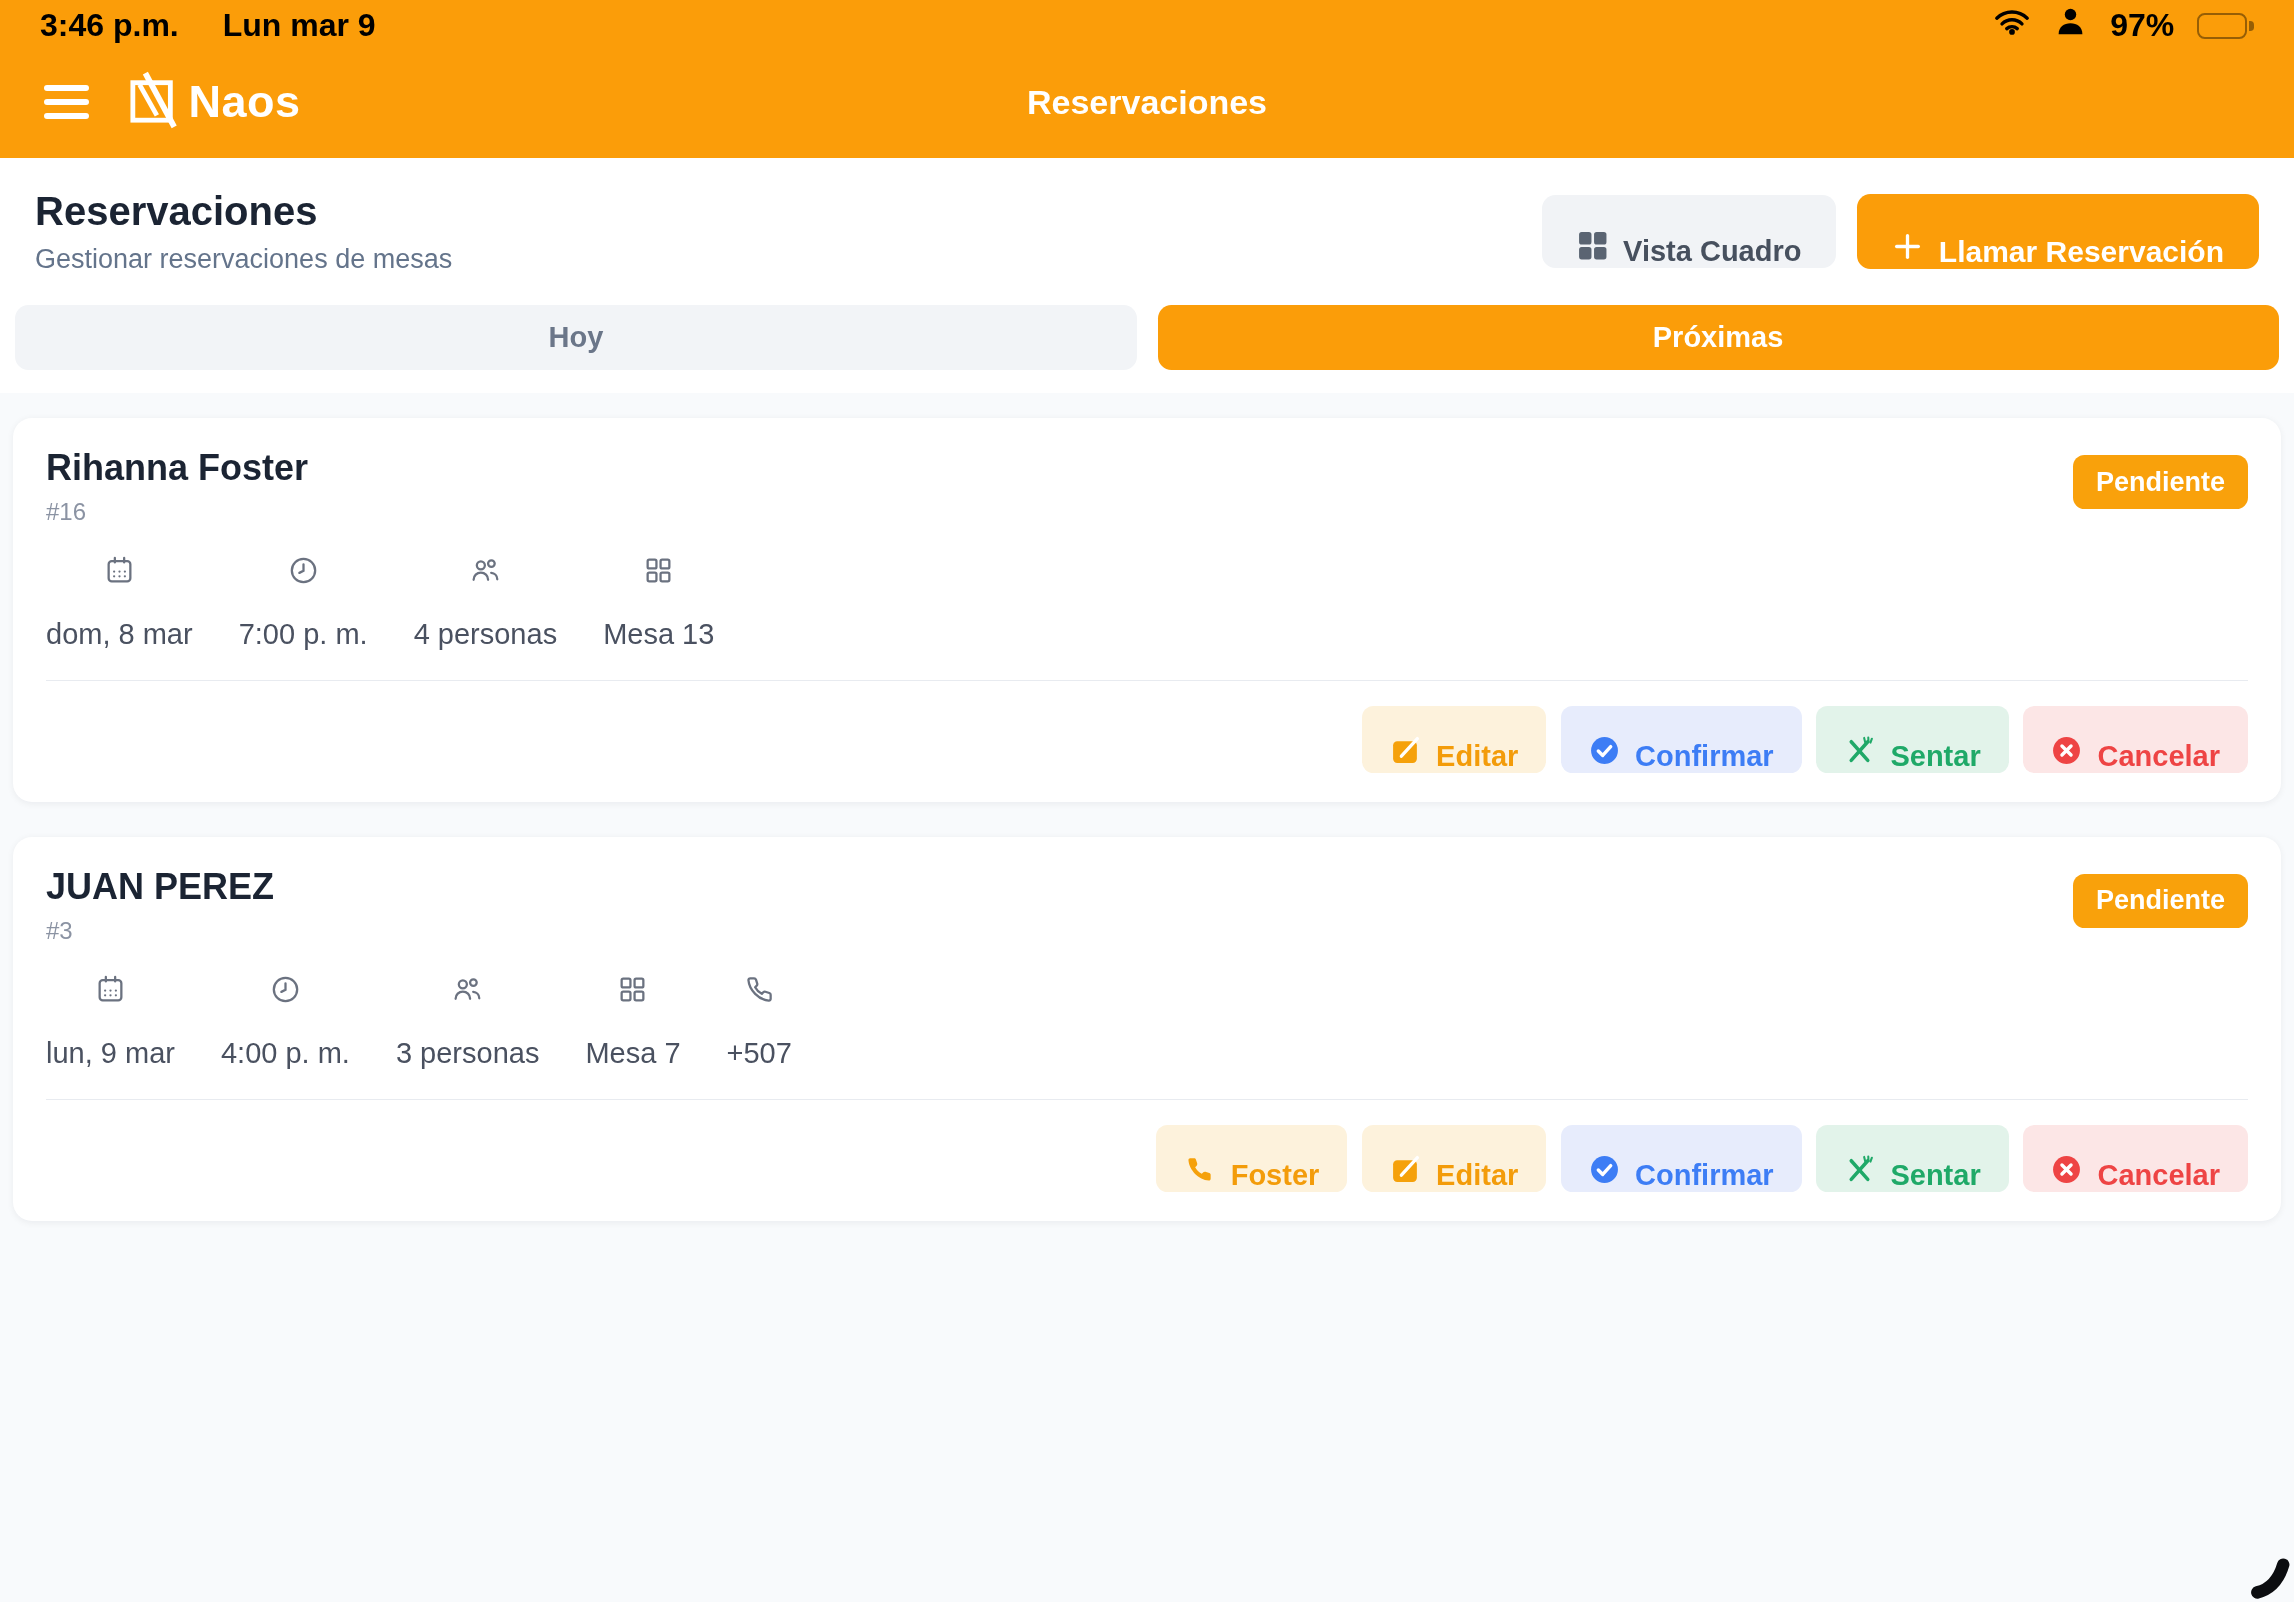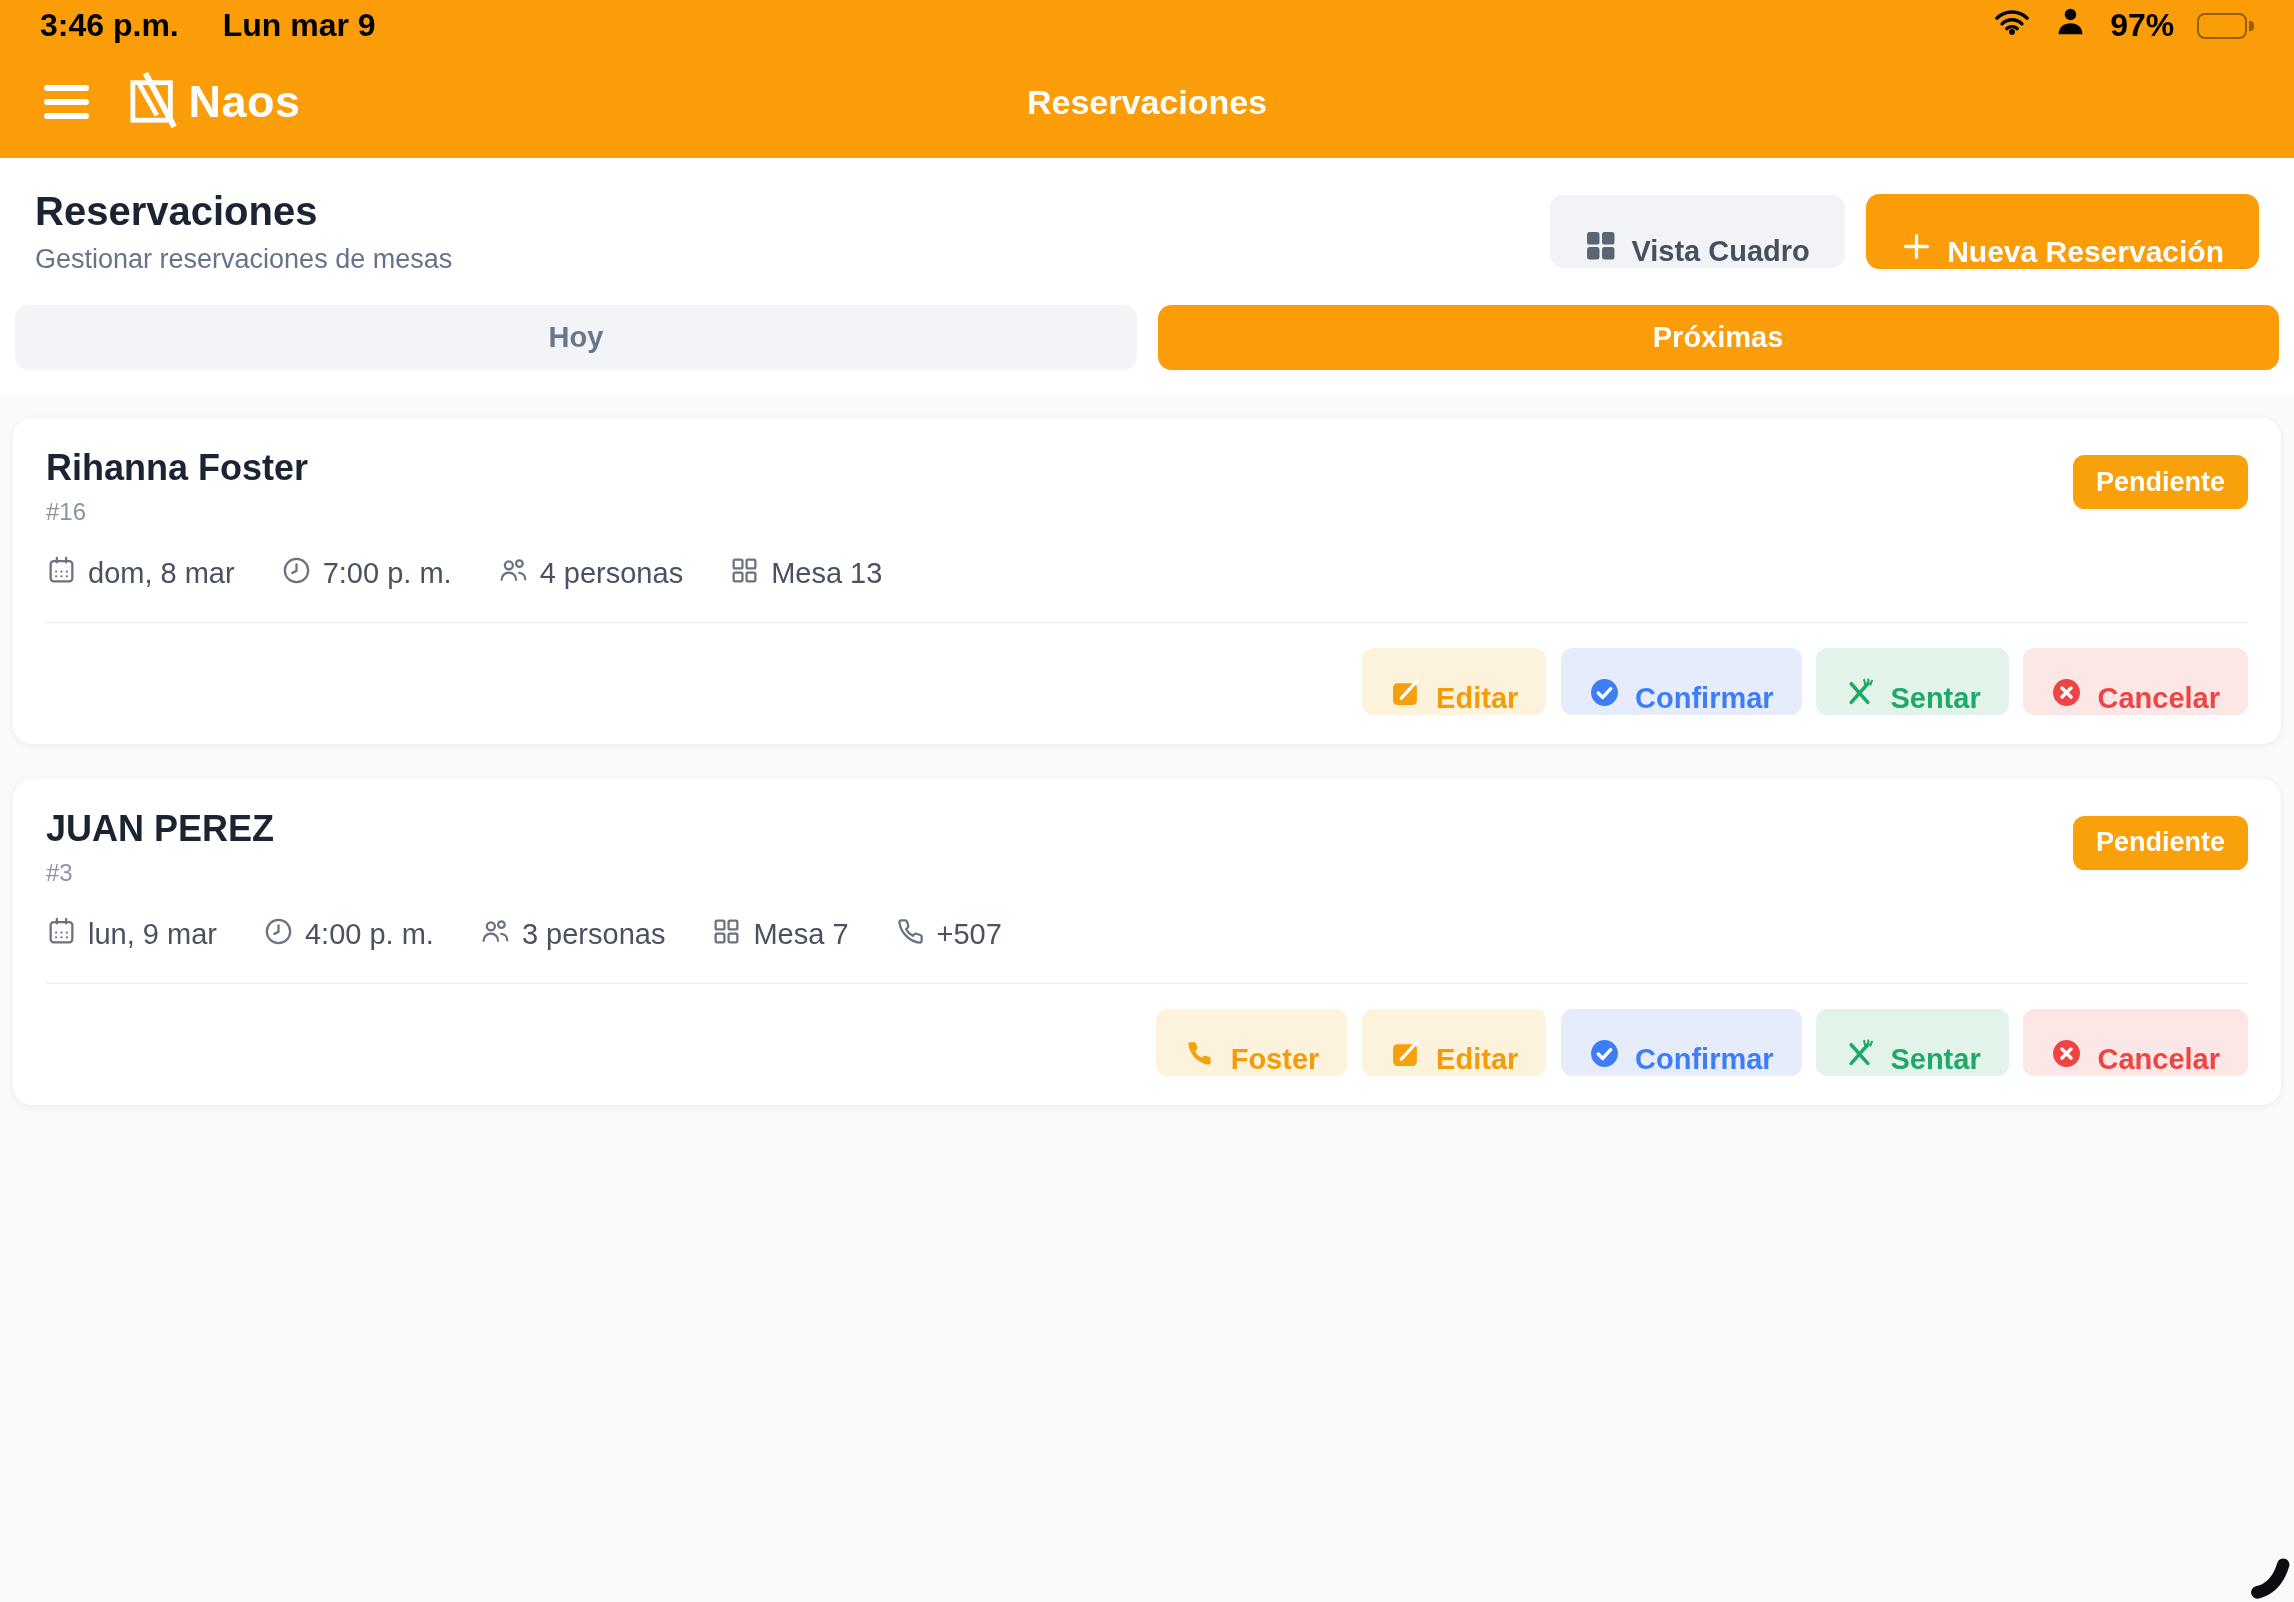--- a/index.html
+++ b/index.html
@@ -40,21 +40,21 @@
   .tab-active { background:#FB9D09; color:#fff; }
 
   
   .content { padding:25px 13px; display:flex; flex-direction:column; gap:35px; }
   .card { background:#fff; border-radius:19px; padding:29px 33px 29px 33px; box-shadow:0 1.9px 7.7px rgba(16,24,40,.06); }
   .card-top { display:flex; justify-content:space-between; align-items:flex-start; }
   .res-name { font-size:36px; font-weight:800; color:#1b2433; }
   .res-number { margin-top:8.6px; font-size:24px; color:#8b93a3; }
   .badge { background:#F9A10B; color:#fff; font-size:27px; font-weight:700; padding:11.5px 23px; border-radius:11.5px; margin-top:7.7px; white-space:nowrap; }
   .meta-row { display:flex; align-items:center; gap:46px; margin-top:29px; font-size:29px; color:#4a5160; }
-  .meta-item { display:flex; align-items:center; gap:11px; white-space:nowrap; }
+  .meta-item { display:flex; align-items:center; gap:25px; white-space:nowrap;flex-direction:column; }
   .meta-item svg { flex:none; }
   .divider { border:none; border-top:1.9px solid #e8ebf0; margin-top:29px; }
   .actions-row { margin-top:25px; display:flex; justify-content:flex-end; gap:14.4px; }
   .action-btn { height:67px; padding:0 28px; border-radius:11.5px; font-size:29px; font-weight:600; }
   .act-cream { background:#fdf2dc; color:#F39C0A; }
   .act-blue  { background:#e7ecfc; color:#3D7DF5; }
   .act-green { background:#e2f3ea; color:#1FA968; }
   .act-red   { background:#fce6e6; color:#EE4444; }
 
   .corner-arc { position:absolute; right:0; bottom:0; }
@@ -138,21 +138,21 @@
       </button>
       <button class="btn btn-new">
         <span>
           <svg width="31" height="31" viewBox="0 0 30 30">
               <g stroke="#fff" stroke-width="3.2" stroke-linecap="round">
                 <line x1="15" y1="4.5" x2="15" y2="25.5"></line>
                 <line x1="4.5" y1="15" x2="25.5" y2="15"></line>
               </g>
             </svg>
         </span>
-        <span>Nueva Reservación</span>
+        <span>Llamar Reservación</span>
       </button>
     </div>
   </div>
 
   <div class="tabs">
     <button class="tab tab-inactive">Hoy</button>
     <button class="tab tab-active">Próximas</button>
   </div>
 
   <div class="content">

